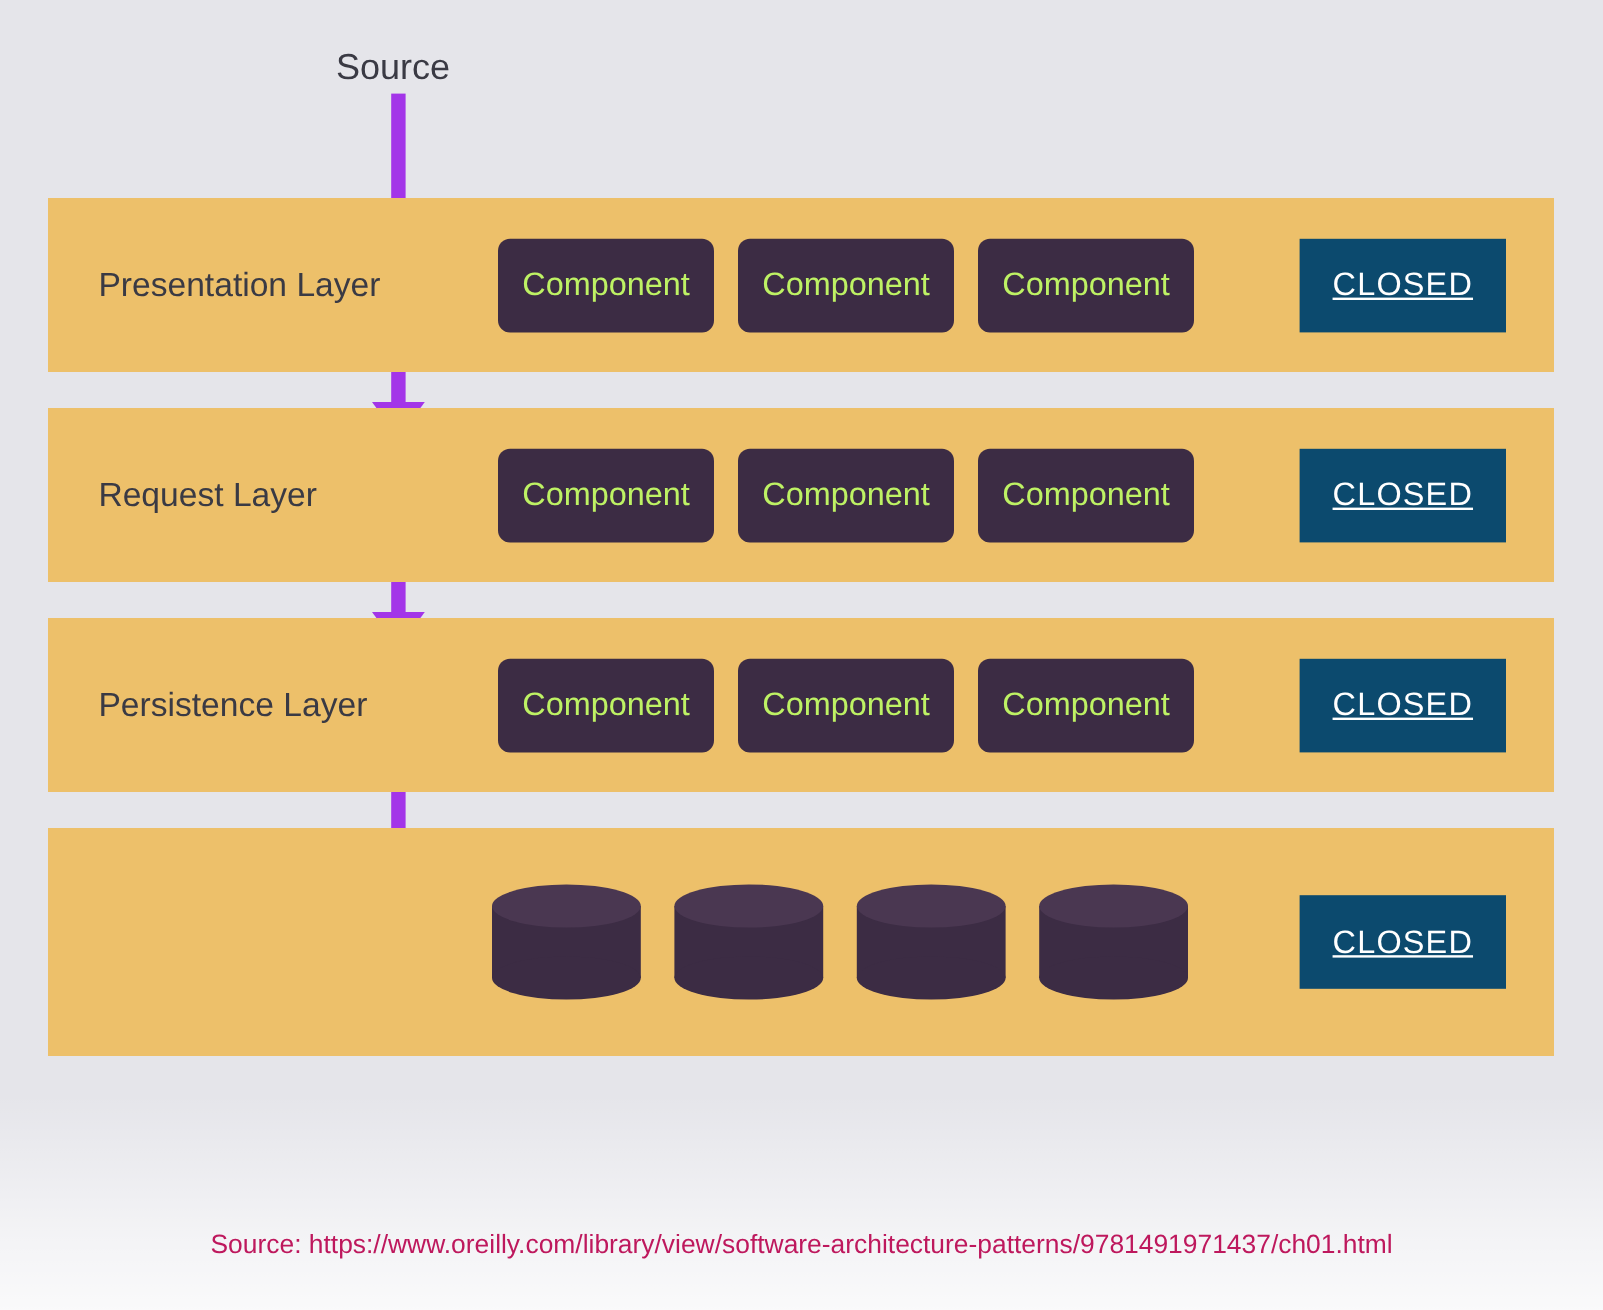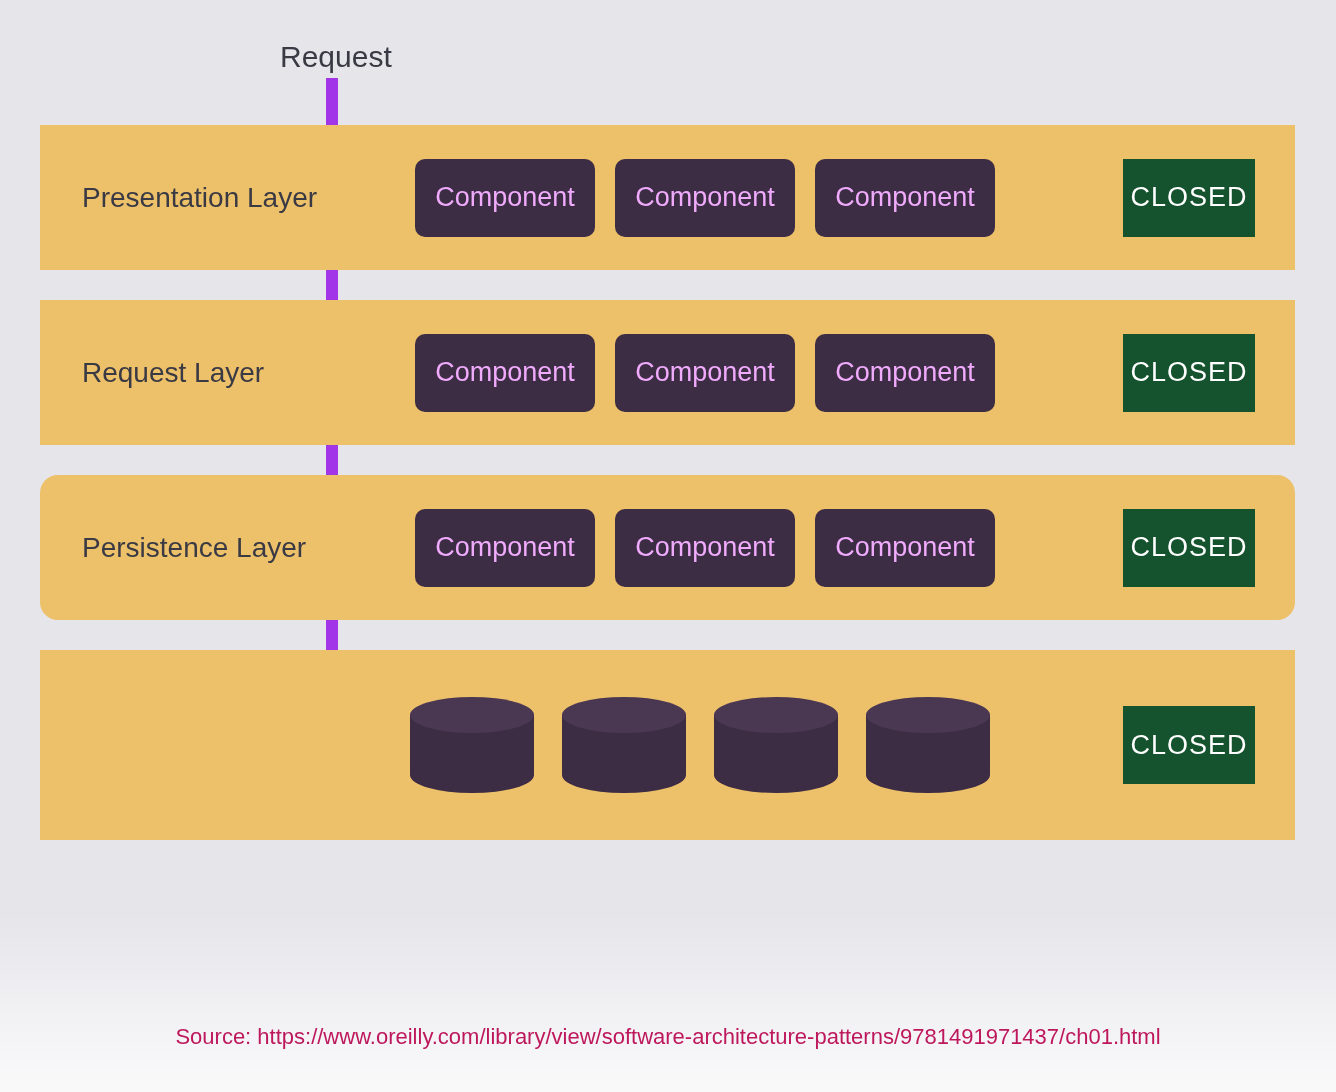--- a/index.html
+++ b/index.html
@@ -28,24 +28,25 @@
 
   
   .layer {
     position: absolute;
     left: 40px;
     width: 1255px;
     height: 145px;
     background: #edc06a;
     display: flex;
     align-items: center;
+    margin-top: 40px;
   }
   .layer.l1 { top: 125px; }
   .layer.l2 { top: 300px; }
-  .layer.l3 { top: 475px; border-radius: 18px; }
+  .layer.l3 { top: 475px; }
   .layer.l4 { top: 650px; height: 190px; }
 
   .layer-title {
     position: absolute;
     left: 42px;
     font-size: 28px;
     color: #3a3a44;
     font-weight: 400;
     top: 50%;
     transform: translateY(-50%);
@@ -58,43 +59,44 @@
     display: flex;
     gap: 20px;
     top: 50%;
     transform: translateY(-50%);
   }
   .component {
     width: 180px;
     height: 78px;
     background: #3c2c44;
     border-radius: 10px;
-    color: #f0abfc;
+    color: #bef264;
     font-size: 27px;
     display: flex;
     align-items: center;
     justify-content: center;
     font-weight: 400;
   }
 
   .closed-badge {
     position: absolute;
     right: 40px;
     top: 50%;
     transform: translateY(-50%);
-    width: 132px;
+    width: 172px;
     height: 78px;
-    background: #14532d;
+    background: #0c4a6e;
     color: #ffffff;
     font-size: 27px;
     display: flex;
     align-items: center;
     justify-content: center;
     letter-spacing: 1px;
     font-weight: 400;
+    text-decoration: underline;
   }
   .layer.l4 .closed-badge { top: 95px; }
 
   
   .dbgroup {
     position: absolute;
     left: 370px;
     top: 50%;
     transform: translateY(-50%);
     display: flex;
@@ -165,21 +167,21 @@
     height: 180px;
     background: linear-gradient(to bottom, rgba(255,255,255,0) 0%, rgba(255,255,255,0.55) 65%, rgba(255,255,255,0.8) 100%);
     pointer-events: none;
   }
 </style>
 </head>
 <body>
 
 <div class="canvas">
 
-  <div class="request-label">Request</div>
+  <div class="request-label">Source</div>
 
   <div class="arrow a1"></div>
   <div class="arrow a2"></div>
   <div class="arrow a3"></div>
   <div class="arrow a4"></div>
 
   <div class="layer l1">
     <div class="layer-title">Presentation Layer</div>
     <div class="components">
       <div class="component">Component</div>

